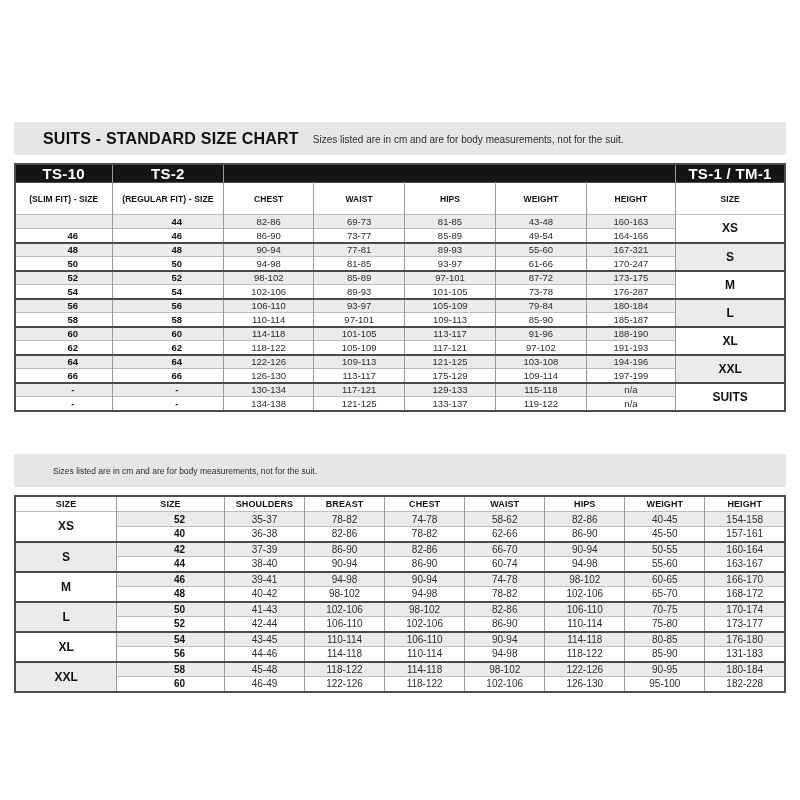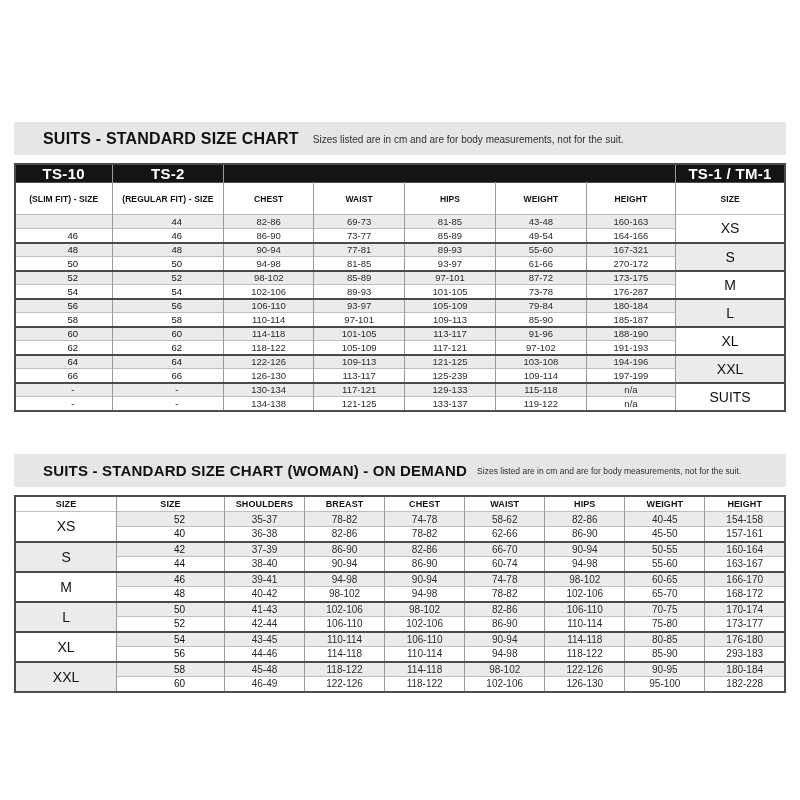--- a/index.html
+++ b/index.html
@@ -68,25 +68,25 @@
     font-size: 8.5px;
     height: 32px;
     border-top: 1px solid #4d4d4d;
     letter-spacing: 0.1px;
   }
   .t2 tr.colhead-row th { border-top: none; font-size: 9px; height: 16px; }
 
   
   .t1 td { height: 14px; font-size: 9.5px; color: #2b2b2b; }
   .t2 td { height: 15px; font-size: 10px; color: #2b2b2b; }
-  td.b { font-weight: normal; color: #111; padding-left: 18px; }
+  td.b { font-weight: bold; color: #111; padding-left: 18px; }
   tr.stripe td { background: #ebebeb; }
   tr td.size-group.g-white { background: #ffffff; }
   tr td.size-group.g-stripe { background: #ebebeb; }
-  td.size-group { font-weight: normal; font-size: 14px; color: #111; }
+  td.size-group { font-weight: bold; font-size: 12px; color: #111; }
   tr.group-start td { border-top: 2px solid #4a4a4a; }
 </style>
 </head>
 <body>
 
 <div class="content">
 
   <section>
     <div class="title-band">
       <span class="chart-title">SUITS - STANDARD SIZE CHART</span>
@@ -151,21 +151,21 @@
             <td>167-321</td>
             <td class="size-group g-stripe" rowspan="2">S</td>
           </tr>
           <tr>
             <td class="b">50</td>
             <td class="b">50</td>
             <td>94-98</td>
             <td>81-85</td>
             <td>93-97</td>
             <td>61-66</td>
-            <td>270-172</td>
+            <td>170-247</td>
           </tr>
           <tr class="stripe group-start">
             <td class="b">52</td>
             <td class="b">52</td>
             <td>98-102</td>
             <td>85-89</td>
             <td>97-101</td>
             <td>87-72</td>
             <td>173-175</td>
             <td class="size-group g-white" rowspan="2">M</td>
@@ -225,21 +225,21 @@
             <td>121-125</td>
             <td>103-108</td>
             <td>194-196</td>
             <td class="size-group g-stripe" rowspan="2">XXL</td>
           </tr>
           <tr>
             <td class="b">66</td>
             <td class="b">66</td>
             <td>126-130</td>
             <td>113-117</td>
-            <td>125-239</td>
+            <td>175-129</td>
             <td>109-114</td>
             <td>197-199</td>
           </tr>
           <tr class="stripe group-start">
             <td class="b">-</td>
             <td class="b">-</td>
             <td>130-134</td>
             <td>117-121</td>
             <td>129-133</td>
             <td>115-118</td>
@@ -254,21 +254,20 @@
             <td>133-137</td>
             <td>119-122</td>
             <td>n/a</td>
           </tr>
         </tbody>
     </table>
   </section>
 
   <section class="woman" style="margin-top:42px">
     <div class="title-band">
-      <span class="chart-title">SUITS - STANDARD SIZE CHART (WOMAN) - ON DEMAND</span>
       <span class="chart-subtitle">Sizes listed are in cm and are for body measurements, not for the suit.</span>
     </div>
     <table class="t2">
       <colgroup>
         <col style="width:13.2%">
           <col style="width:14.0%">
           <col style="width:10.4%">
           <col style="width:10.4%">
         <col style="width:10.4%">
           <col style="width:10.4%">
@@ -386,21 +385,21 @@
             <td>176-180</td>
           </tr>
           <tr>
             <td class="b">56</td>
             <td>44-46</td>
             <td>114-118</td>
             <td>110-114</td>
             <td>94-98</td>
             <td>118-122</td>
             <td>85-90</td>
-            <td>293-183</td>
+            <td>131-183</td>
           </tr>
           <tr class="stripe group-start">
             <td class="size-group g-stripe" rowspan="2">XXL</td>
             <td class="b">58</td>
             <td>45-48</td>
             <td>118-122</td>
             <td>114-118</td>
             <td>98-102</td>
             <td>122-126</td>
             <td>90-95</td>

